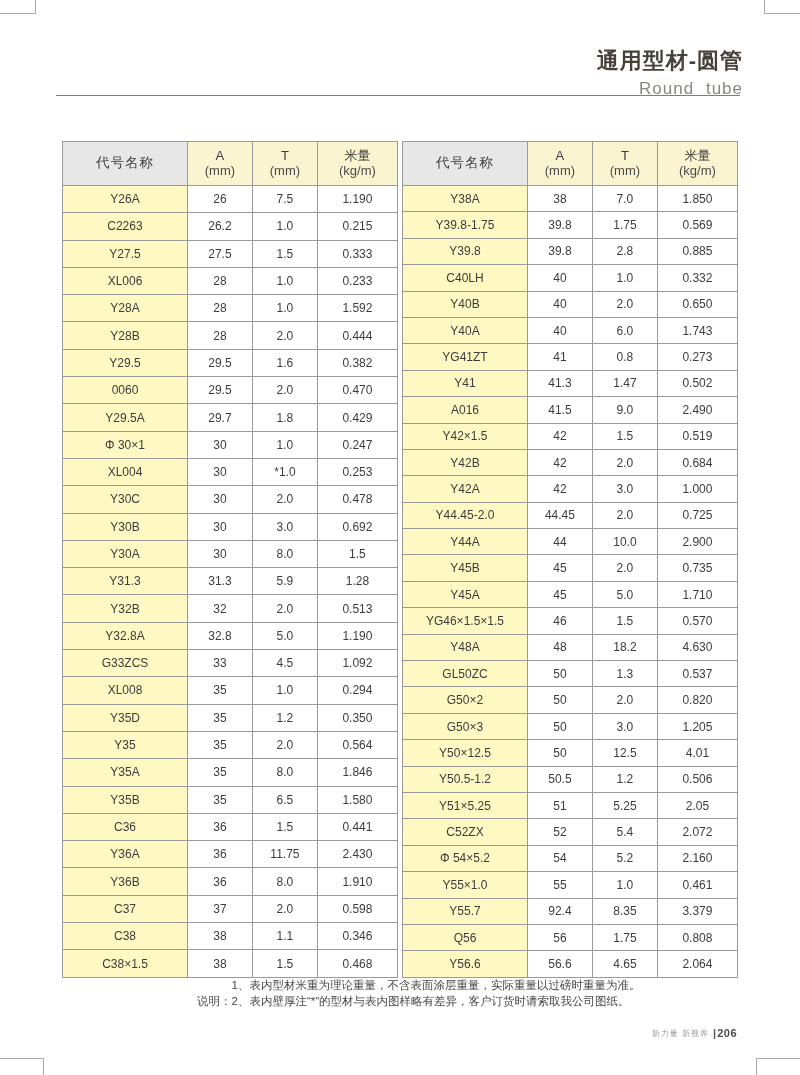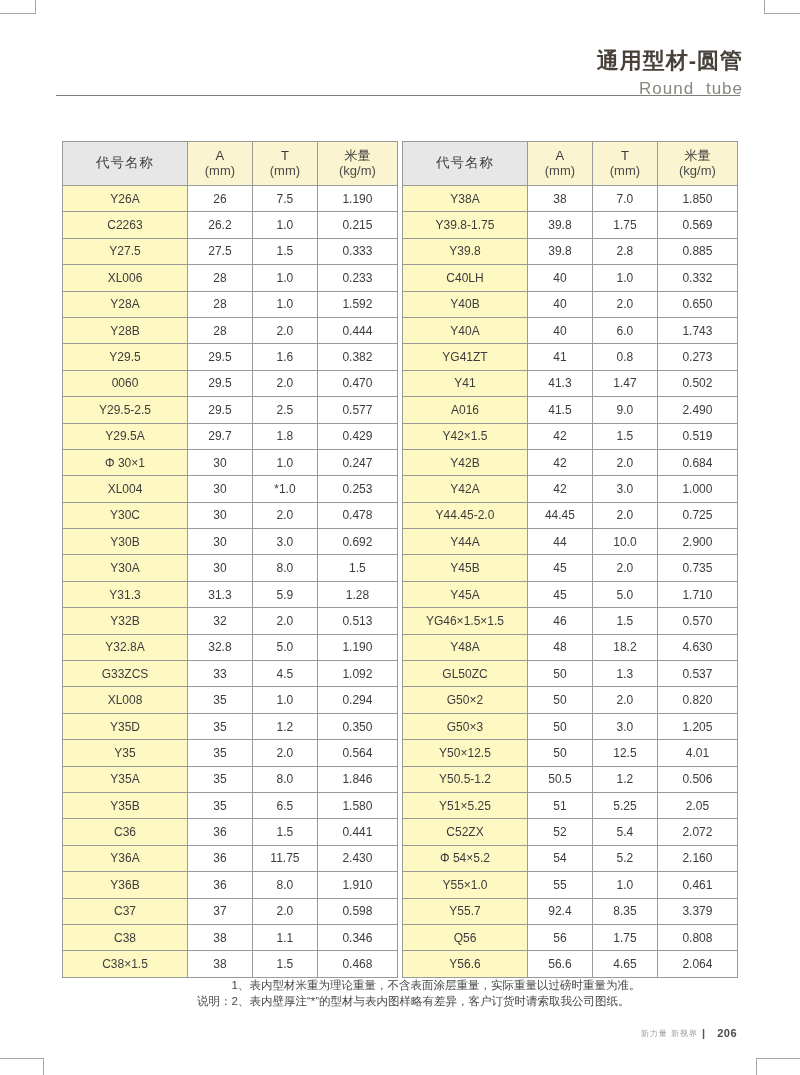--- a/index.html
+++ b/index.html
@@ -45,21 +45,21 @@
 
   
   .notes { position:absolute; top:977px; left:197px; display:flex; font-size:11.5px; color:#474747; line-height:16px;align-items:flex-end; }
   .notes .label { white-space:nowrap; }
   .notes .items div { white-space:nowrap; }
 
   
   .pfoot { position:absolute; top:1027px; right:63px; display:flex; align-items:center;justify-content:center; }
   .pfoot .brand { font-size:8px; color:#9a9a9a; letter-spacing:1px; margin-right:4px; }
   .pfoot .bar { font-size:11px; font-weight:bold; color:#555; margin-right:1px; }
-  .pfoot .num { font-size:11px; font-weight:bold; color:#4a4a4a; letter-spacing:0.5px;padding-left:11px; }
+  .pfoot .num { font-size:11px; font-weight:bold; color:#4a4a4a; letter-spacing:0.5px; }
 </style>
 </head>
 <body>
 
 <div class="page">
 
   <div class="crop crop-tl"></div>
   <div class="crop crop-tr"></div>
   <div class="crop crop-bl"></div>
   <div class="crop crop-br"></div>
@@ -138,26 +138,20 @@
             <td>29.5</td>
             <td>1.6</td>
             <td>0.382</td>
           </tr>
           <tr class="even">
             <td class="name">0060</td>
             <td>29.5</td>
             <td>2.0</td>
             <td>0.470</td>
           </tr>
-          <tr class="odd">
-            <td class="name">Y29.5-2.5</td>
-            <td>29.5</td>
-            <td>2.5</td>
-            <td>0.577</td>
-          </tr>
           <tr class="even">
             <td class="name">Y29.5A</td>
             <td>29.7</td>
             <td>1.8</td>
             <td>0.429</td>
           </tr>
           <tr class="odd">
             <td class="name">Φ 30×1</td>
             <td>30</td>
             <td>1.0</td>

